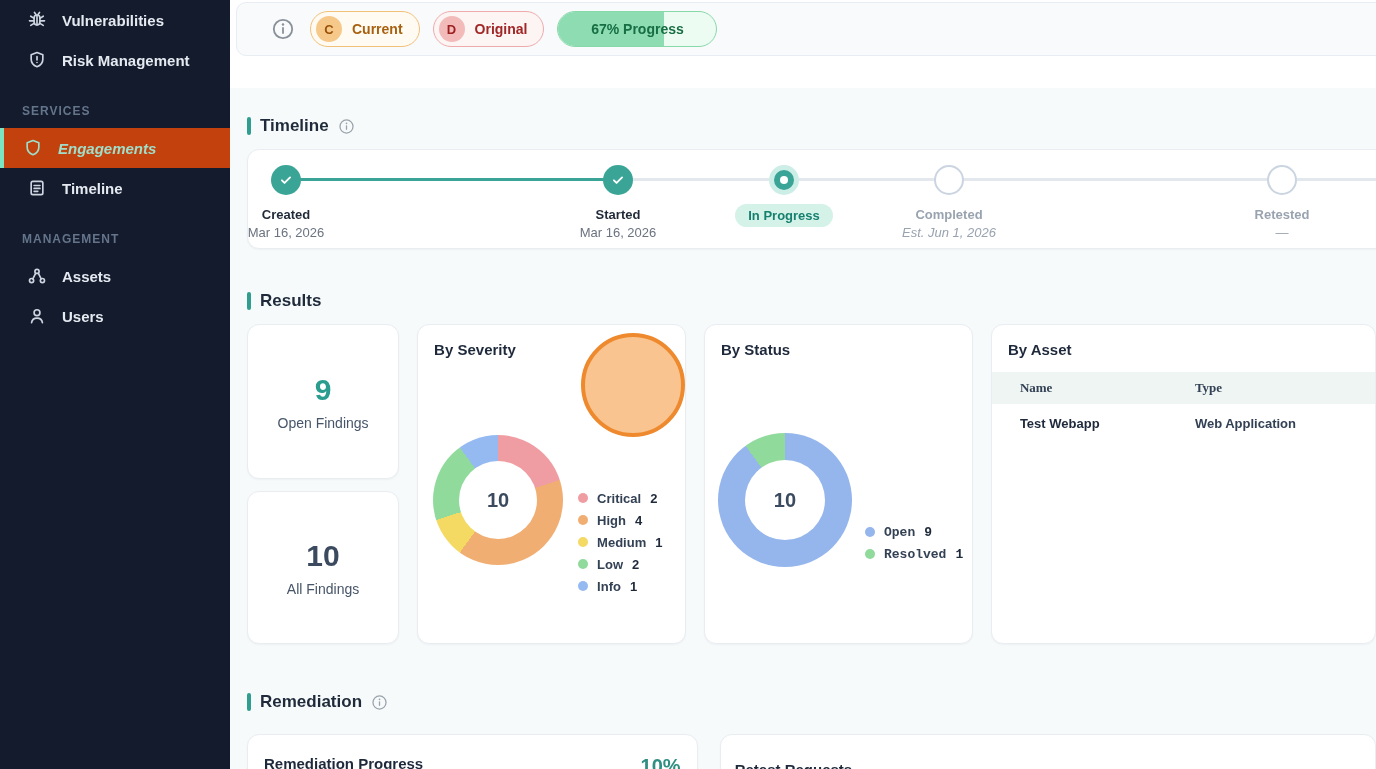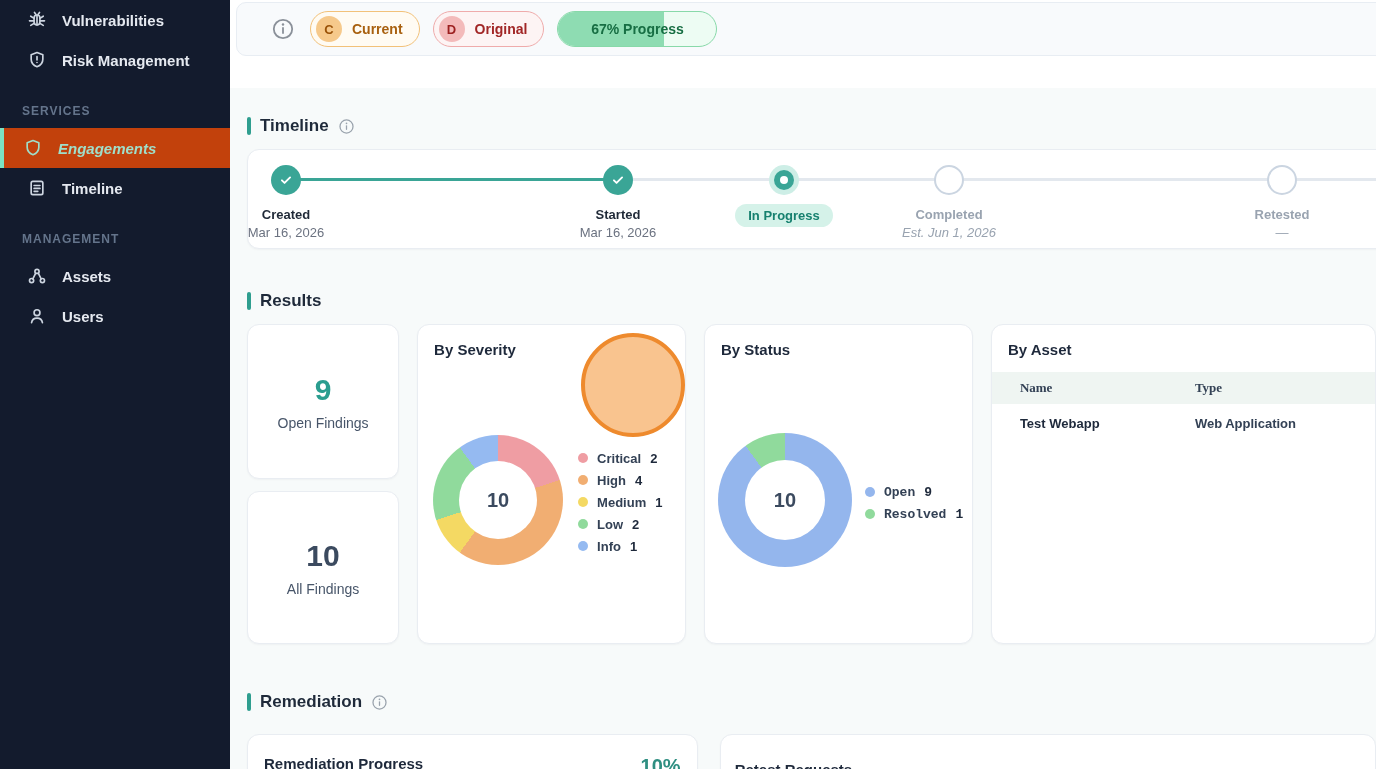--- a/index.html
+++ b/index.html
@@ -65,21 +65,21 @@
   .stat-card { height:155px; display:flex; flex-direction:column; align-items:center; justify-content:center; gap:8px; }
   .stat-card:last-child { height:153px; }
   .stat-value { font-size:30px; font-weight:700; }
   .stat-value.teal { color:#2a9d8f; }
   .stat-value.navy { color:#3b4a5f; }
   .stat-label { font-size:14px; color:#475569; }
   .chart-card { width:278px; height:320px; position:relative; padding:16px; }
   .card-title { font-size:15px; font-weight:700; color:#1e293b; }
   .donut { position:absolute; border-radius:50%; }
   .donut .hole { position:absolute; background:#fff; border-radius:50%; display:flex; align-items:center; justify-content:center; font-size:20px; font-weight:700; color:#3b4a5f; }
-  .legend { position:absolute; }
+  .legend { position:absolute;margin-top:40px; }
   .legend-row { display:flex; align-items:center; gap:9px; height:22px; font-size:13px; color:#334155; font-weight:600; }
   .legend-dot { width:10px; height:10px; border-radius:50%; flex:0 0 10px; }
   .legend-val { font-weight:700; color:#1e293b; }
 
   .asset-card { width:400px; height:320px; padding:16px 0; }
   .asset-card .card-title { padding:0 16px; }
   .asset-table { width:100%; margin-top:14px; border-collapse:collapse; font-size:13px; }
   .asset-table thead tr { background:#eff5f2;font-family:Liberation Serif, serif; }
   .asset-table th { text-align:left; font-weight:700; color:#334155; padding:8px 0 8px 28px; }
   .asset-table td { padding:12px 0 10px 28px; font-weight:700; color:#1e293b; }

